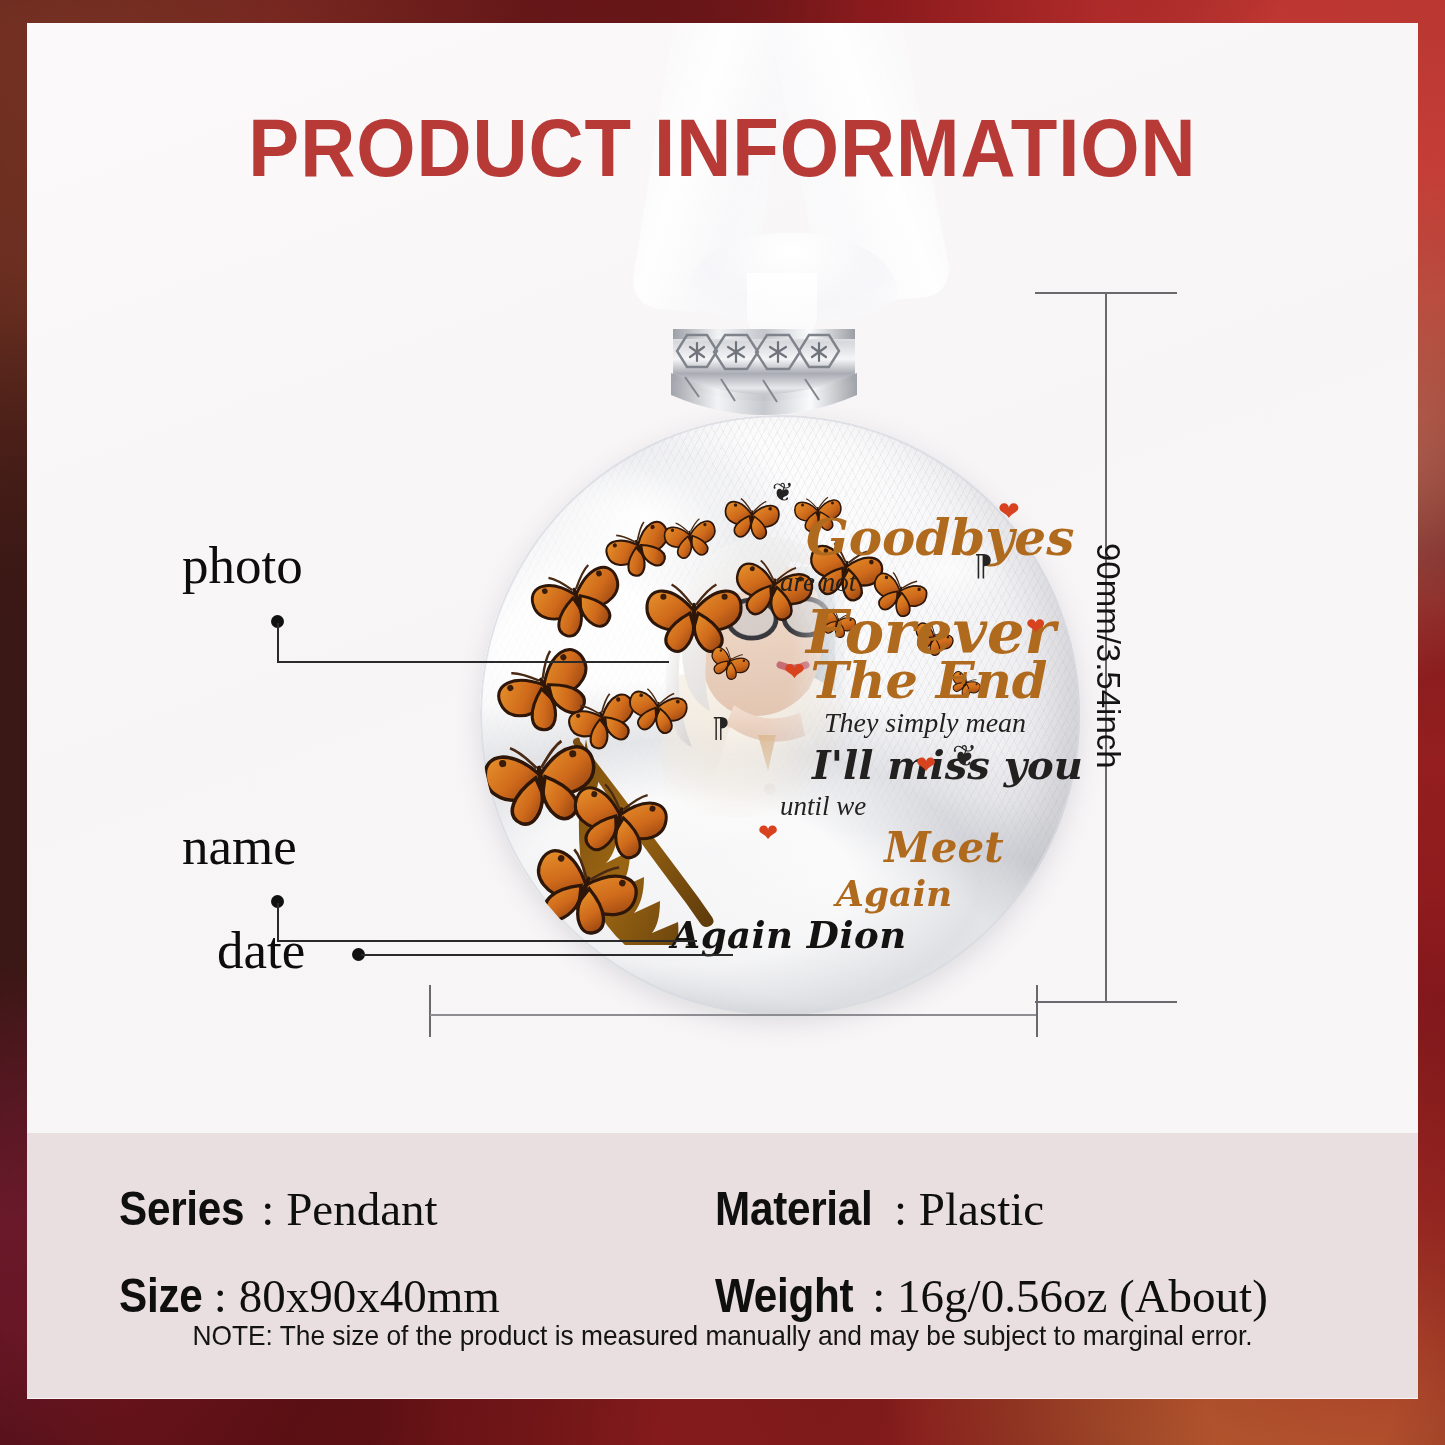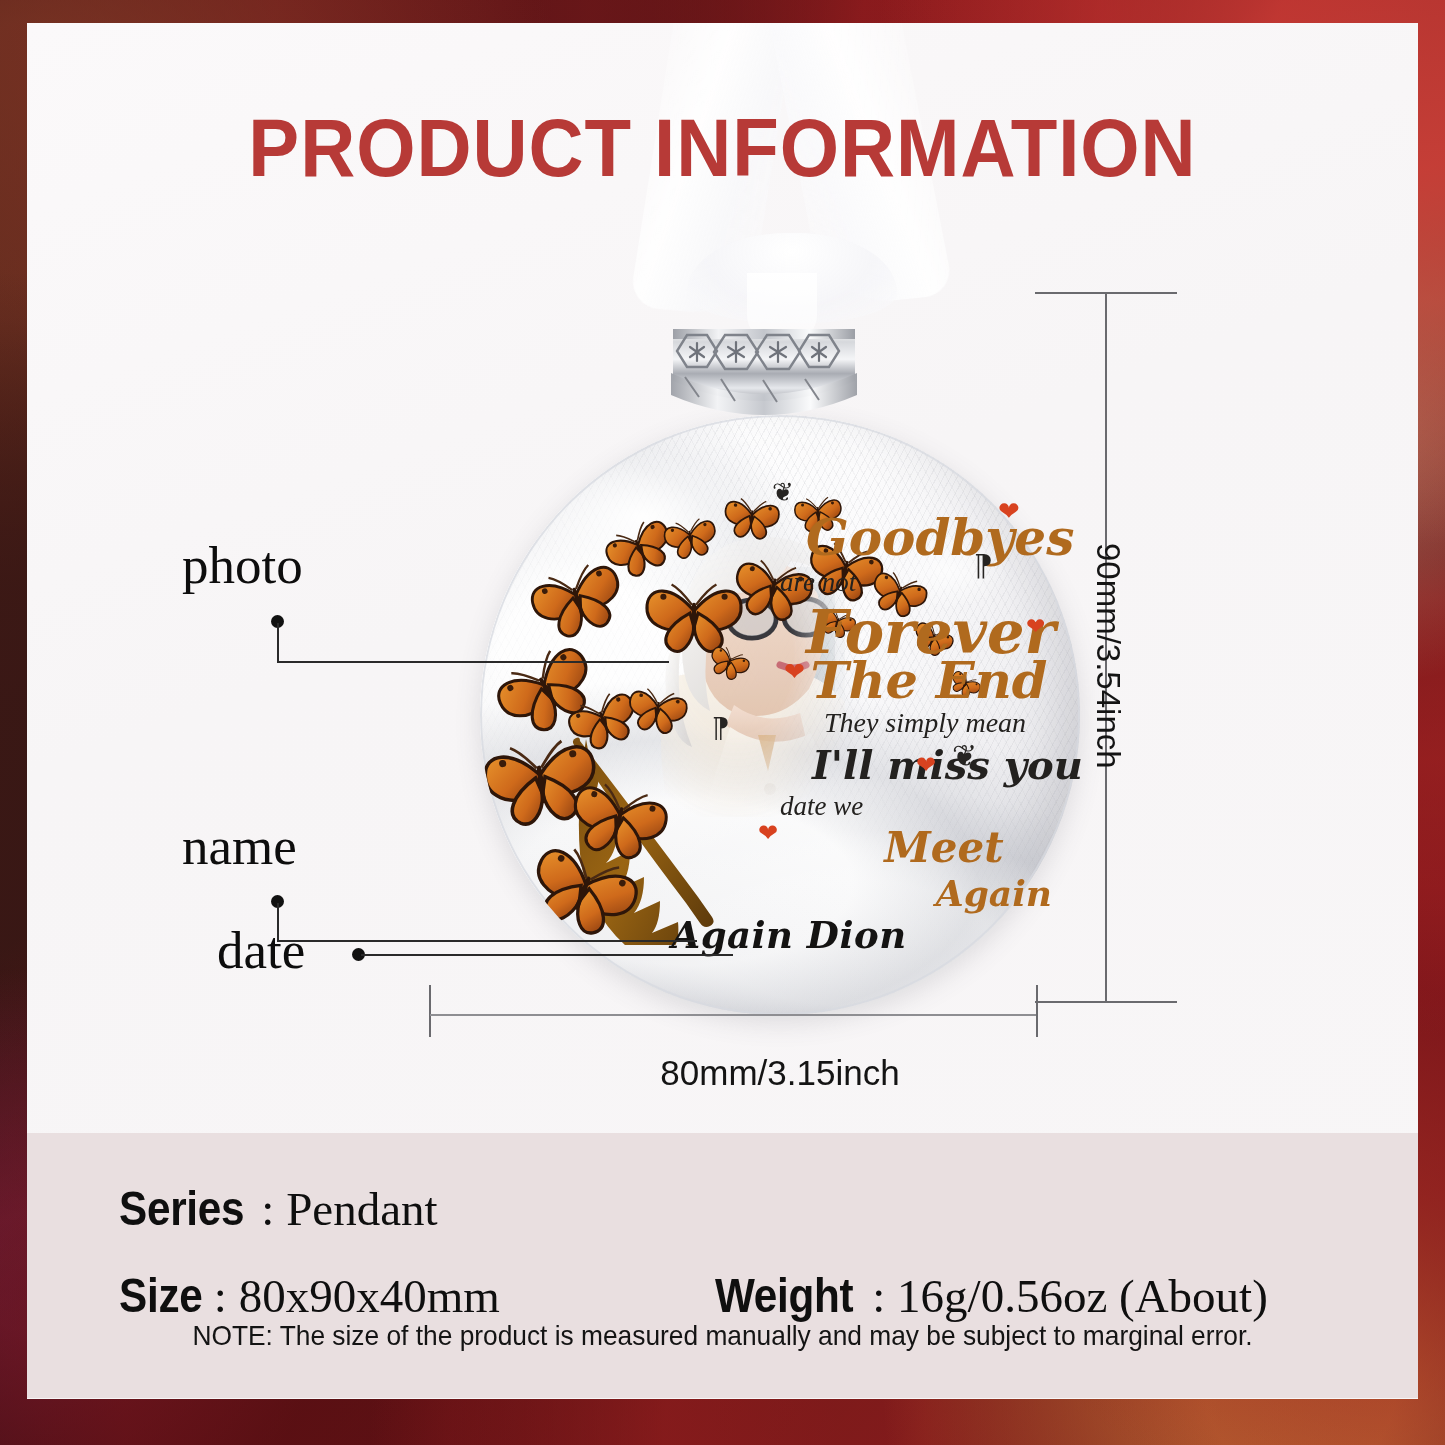--- a/index.html
+++ b/index.html
@@ -364,27 +364,27 @@
     <div class="pl" style="height:36px;">
       <span class="plain dark" style="font-size:28px;margin-left:36px;">They simply mean</span>
     </div>
     <div class="pl" style="height:48px; text-align:left; padding-left:6px;">
       <span class="script dark" style="font-size:40px;">I'll miss you</span>
       <span class="heart" style="left:154px; top:8px; font-size:24px;">❤</span>
       <span class="swirl" style="left:190px; top:-4px; font-size:30px;">❦</span>
       <span class="swirl" style="left:-50px; top:-30px; font-size:28px;">⁋</span>
     </div>
     <div class="pl" style="height:34px; text-align:left; padding-left:18px;">
-      <span class="plain dark" style="font-size:27px;">date we</span>
+      <span class="plain dark" style="font-size:27px;">until we</span>
     </div>
     <div class="pl" style="height:48px; text-align:center; padding-left:30px;">
       <span class="script gold" style="font-size:42px;">Meet</span>
       <span class="heart" style="left:-4px; top:-6px; font-size:24px;">❤</span>
     </div>
-    <div class="pl" style="height:46px; text-align:right; padding-left:30px;">
+    <div class="pl" style="height:46px; text-align:left; padding-left:30px;">
       <span class="script gold" style="font-size:36px;">Again</span>
     </div>
   </div>
 
   <div id="nameplate">
     <div id="nm">Again Dion</div>
   </div>
 
   <div class="anno-label" style="left:155px; top:512px;">photo</div>
   <div class="dot" style="left:244px; top:592px;"></div>
@@ -401,26 +401,28 @@
   <div class="lead" style="left:334px; top:931px; width:372px; height:1.5px;"></div>
 
   <div class="dim-dark" style="left:1008px; top:269px; width:142px; height:2.2px;"></div>
   <div class="dim-dark" style="left:1078px; top:270px; width:1.8px; height:710px;"></div>
   <div class="dim-dark" style="left:1008px; top:978px; width:142px; height:2.2px;"></div>
   <div id="dim-v-label">90mm/3.54inch</div>
 
   <div class="dim-dark" style="left:402px; top:962px; width:2.2px; height:52px;"></div>
   <div class="dim" style="left:403px; top:991px; width:608px; height:1.8px;"></div>
   <div class="dim-dark" style="left:1009px; top:962px; width:2.2px; height:52px;"></div>
-  <div id="dim-h-label">80mm/3.15inch</div>
 
   <div id="specs">
     <div class="spec" style="left:92px; top:48px;">
       <b>Series</b><span>: </span><span>Pendant</span>
     </div>
+    <div class="spec" style="left:688px; top:48px;">
+      <b>Material</b><span>: </span><span>Plastic</span>
+    </div>
     <div class="spec" style="left:92px; top:135px;">
       <b>Size</b><span>: </span><span>80x90x40mm</span>
     </div>
     <div class="spec" style="left:688px; top:135px;">
       <b>Weight</b><span>: </span><span>16g/0.56oz (About)</span>
     </div>
   </div>
 
   <div id="note">NOTE: The size of the product is measured manually and may be subject to marginal error.</div>
 

